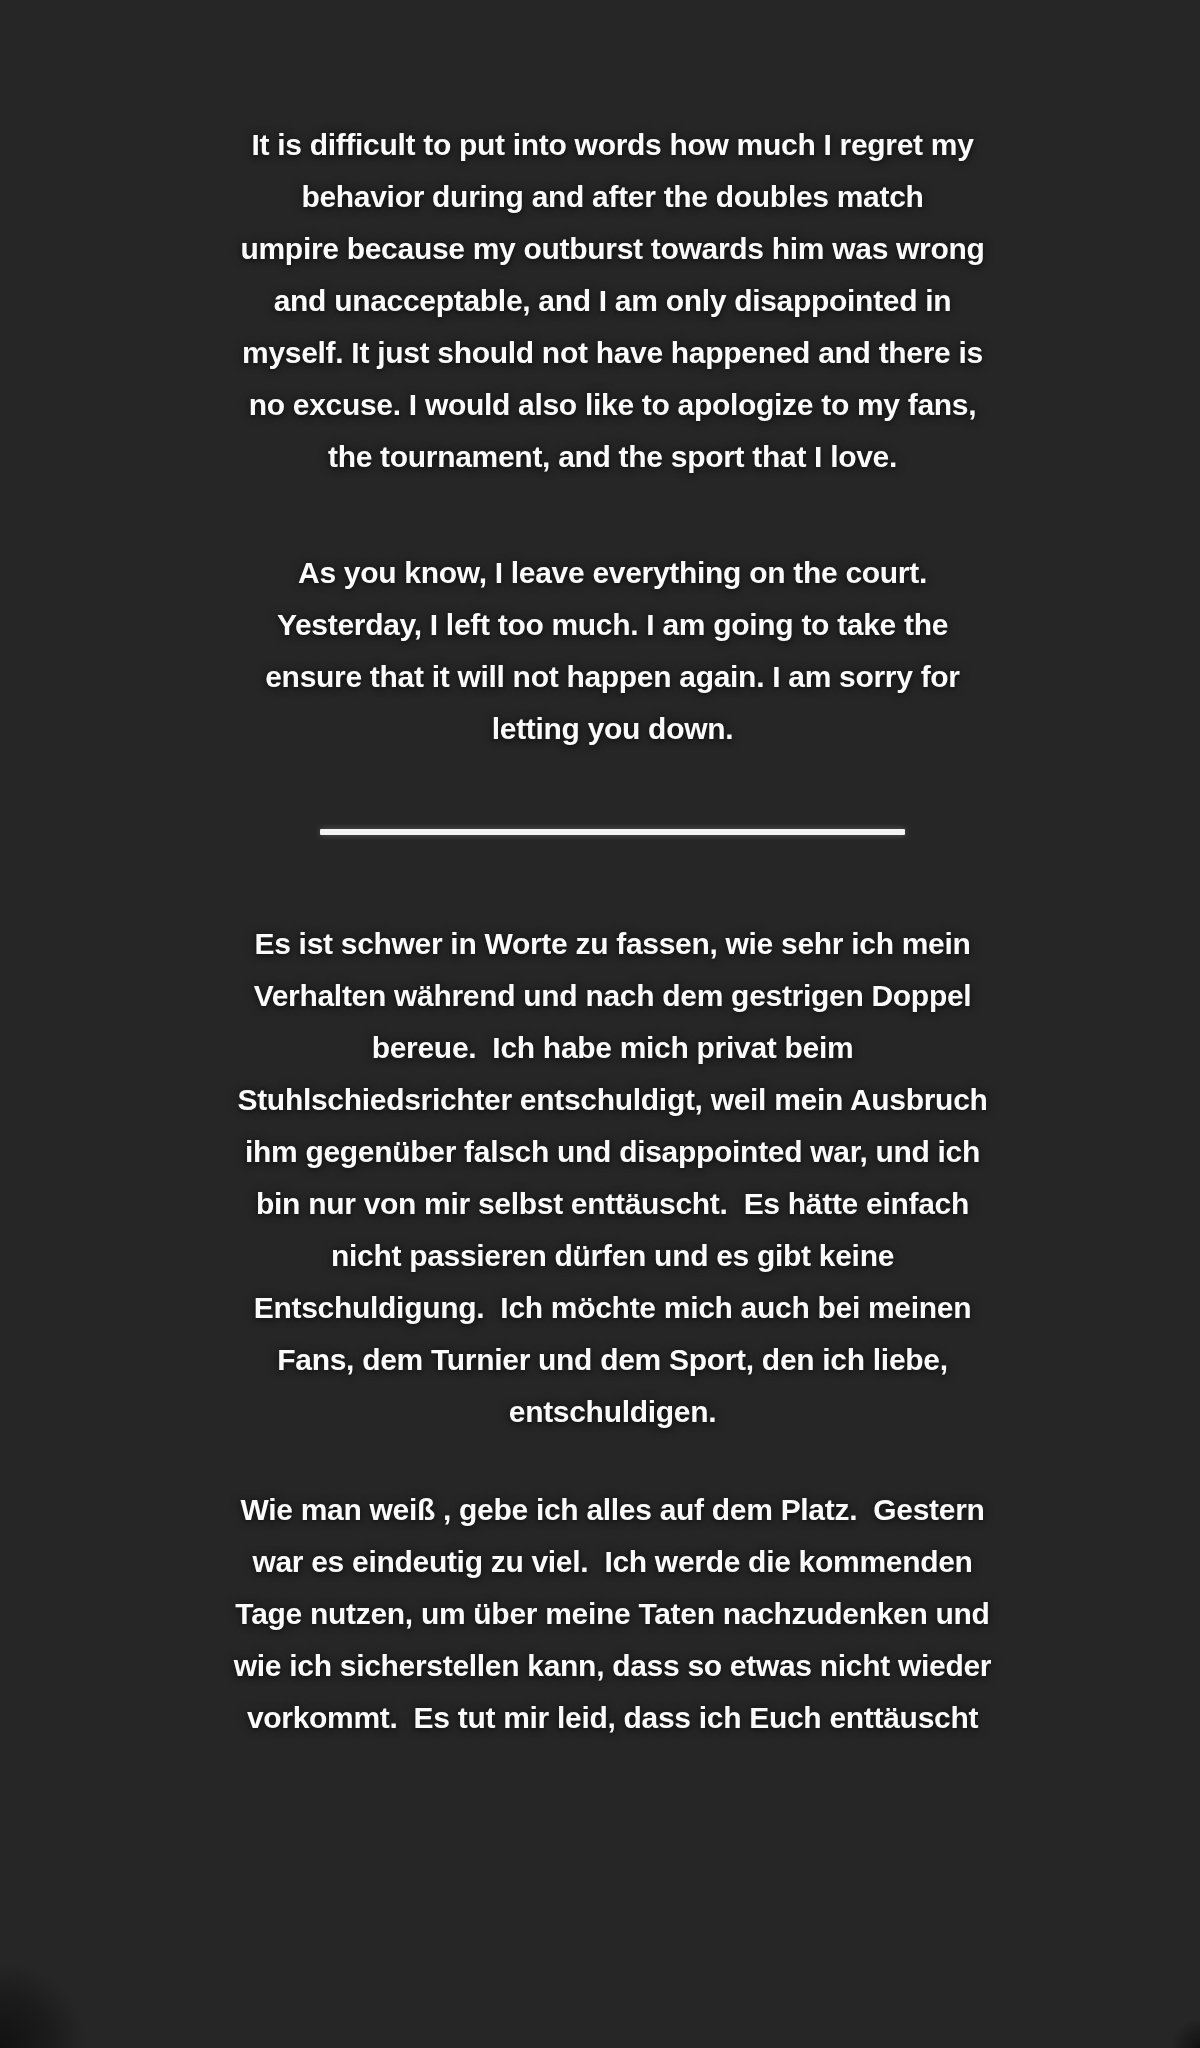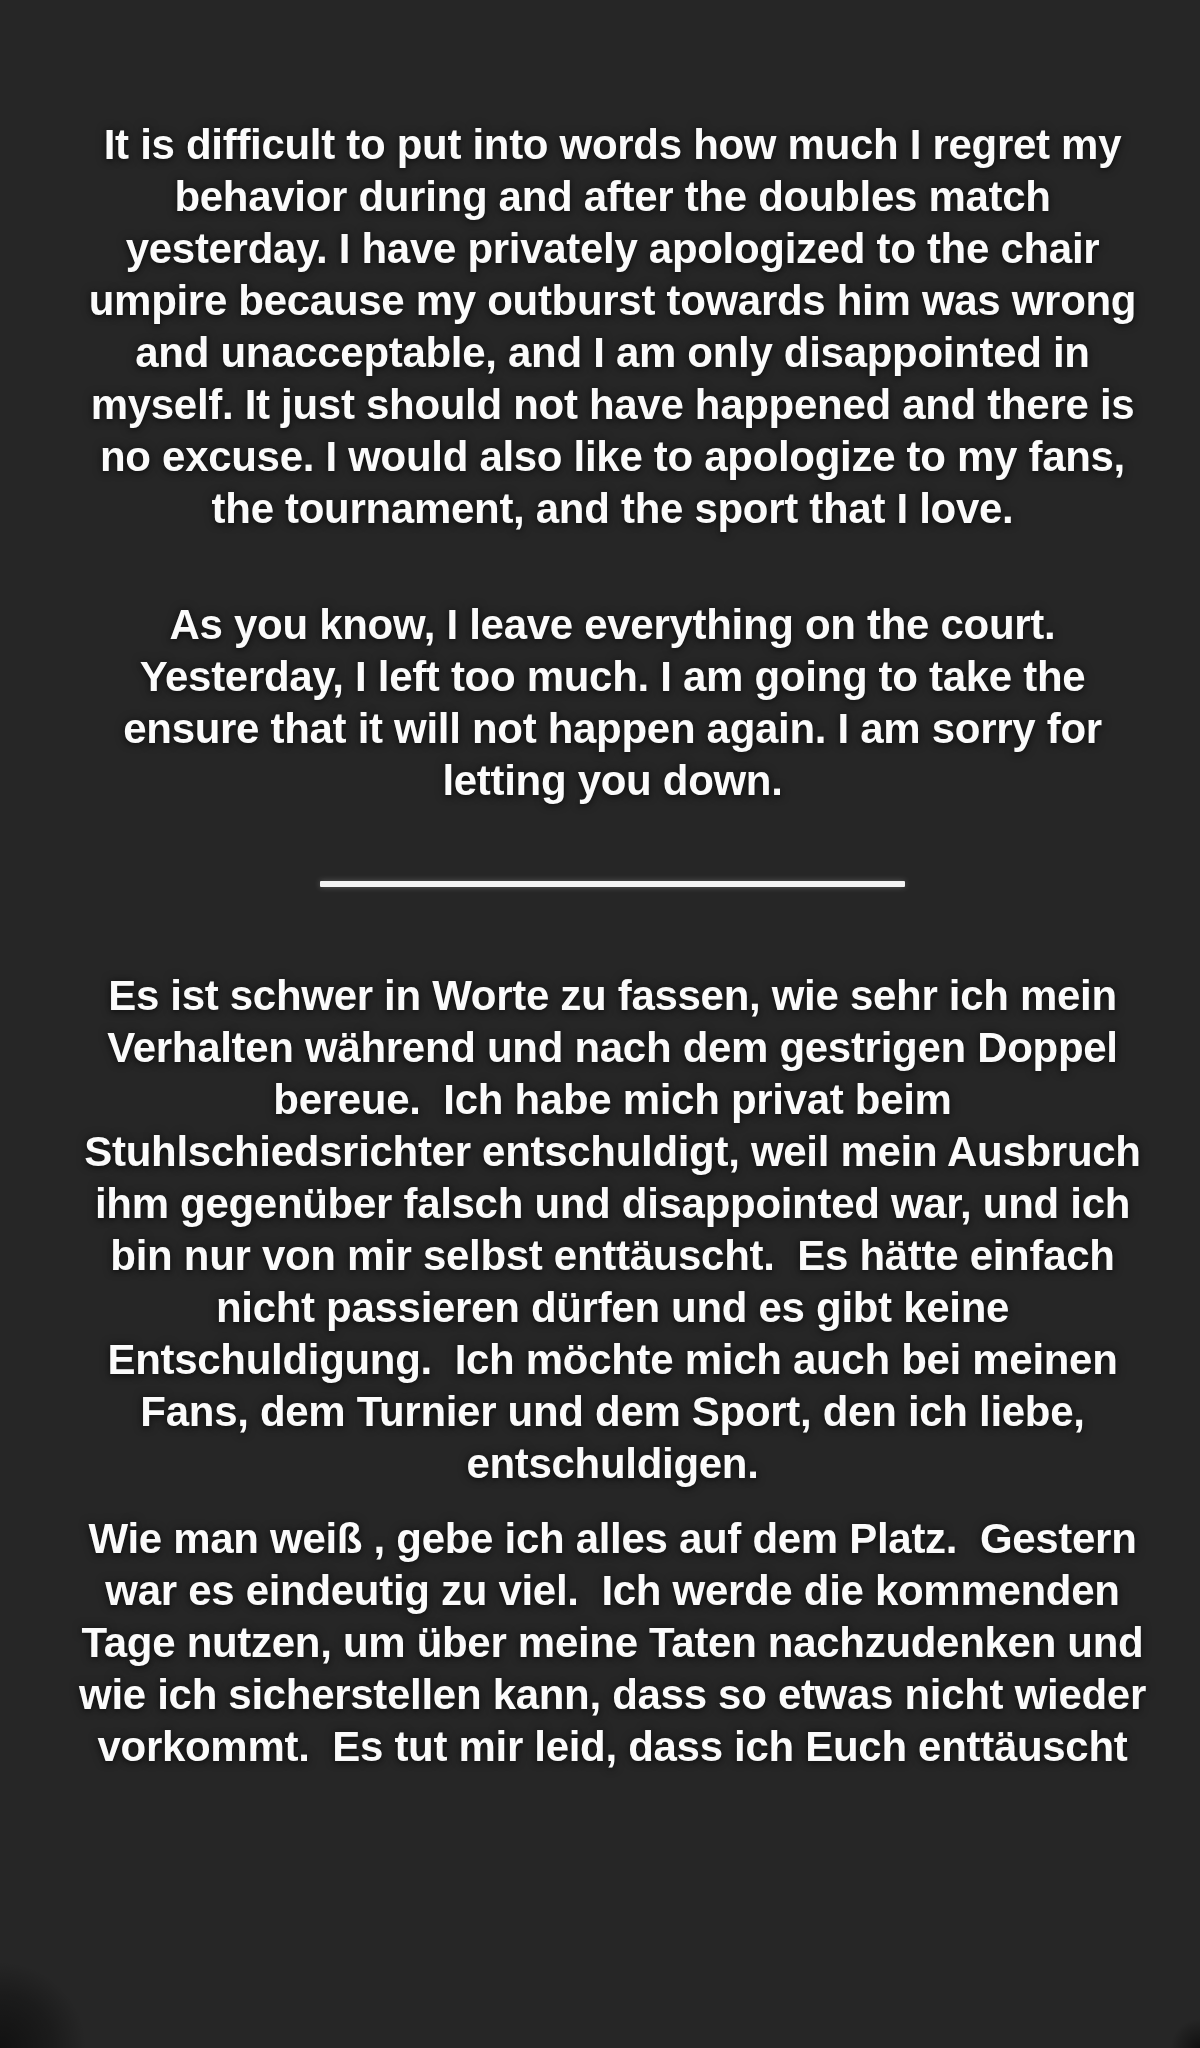--- a/index.html
+++ b/index.html
@@ -22,50 +22,49 @@
   .content {
     position: absolute;
     top: 119px;
     left: 25px;
     right: 0;
   }
   .para { display: block; }
   .line {
     font-family: "Liberation Sans", sans-serif;
     font-weight: 700;
-    font-size: 42px;
+    font-size: 30px;
     line-height: 52px;
     letter-spacing: -0.3px;
     color: #fbfbfb;
     text-align: center;
     white-space: pre-wrap;
     text-shadow: 0 0 10px rgba(0,0,0,0.5), 0 2px 5px rgba(0,0,0,0.35);
   }
   #para-en-2 { margin-top: 64px; }
   .divider {
     width: 585px;
     height: 6px;
     margin: 74px auto 0 auto;
     background: #f3f3f3;
     border-radius: 1px;
     box-shadow: 0 0 6px rgba(255,255,255,0.25);
   }
   #para-de-1 { margin-top: 83px; }
-  #para-de-2 { margin-top: 23px; }
+  #para-de-2 { margin-top: 46px; }
 </style>
 </head>
 <body>
 
 <div class="story">
   <div class="content">
 
     <section class="para" id="para-en-1">
         <div class="line">It is difficult to put into words how much I regret my</div>
         <div class="line">behavior during and after the doubles match</div>
-        <div class="line">yesterday. I have privately apologized to the chair</div>
         <div class="line">umpire because my outburst towards him was wrong</div>
         <div class="line">and unacceptable, and I am only disappointed in</div>
         <div class="line">myself. It just should not have happened and there is</div>
         <div class="line">no excuse. I would also like to apologize to my fans,</div>
         <div class="line">the tournament, and the sport that I love.</div>
       </section>
 
     <section class="para" id="para-en-2">
         <div class="line">As you know, I leave everything on the court.</div>
         <div class="line">Yesterday, I left too much. I am going to take the</div>

